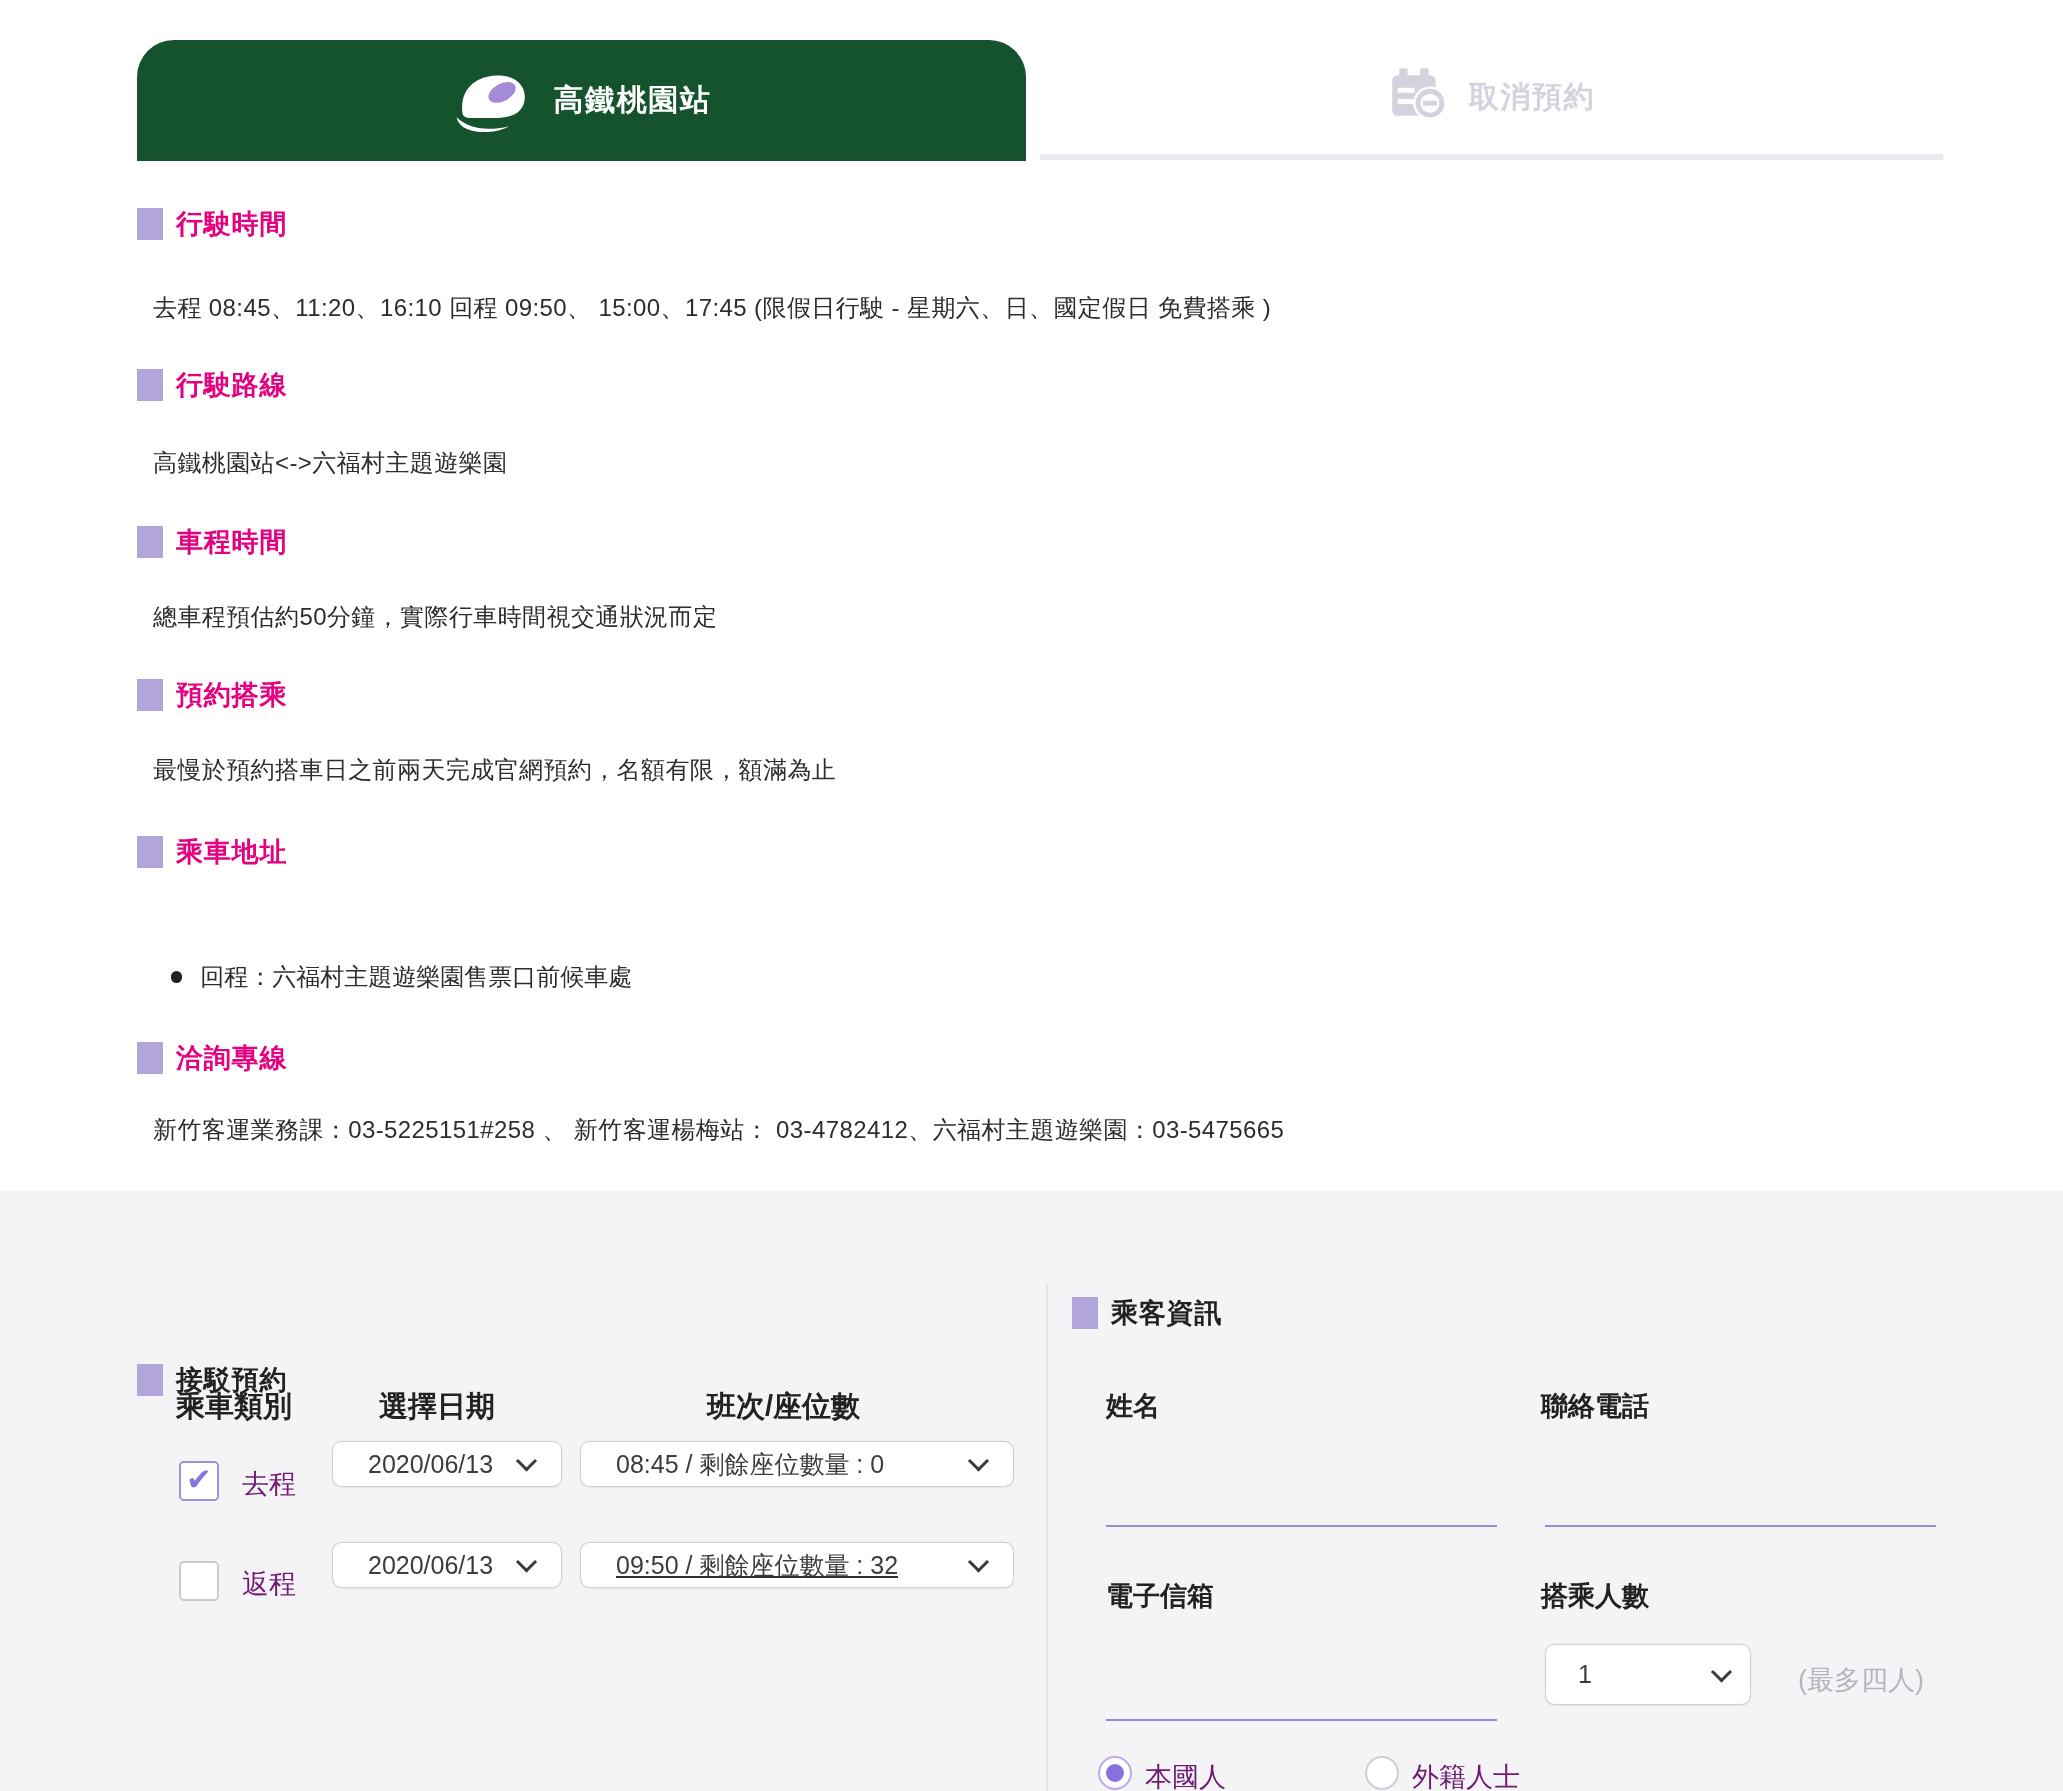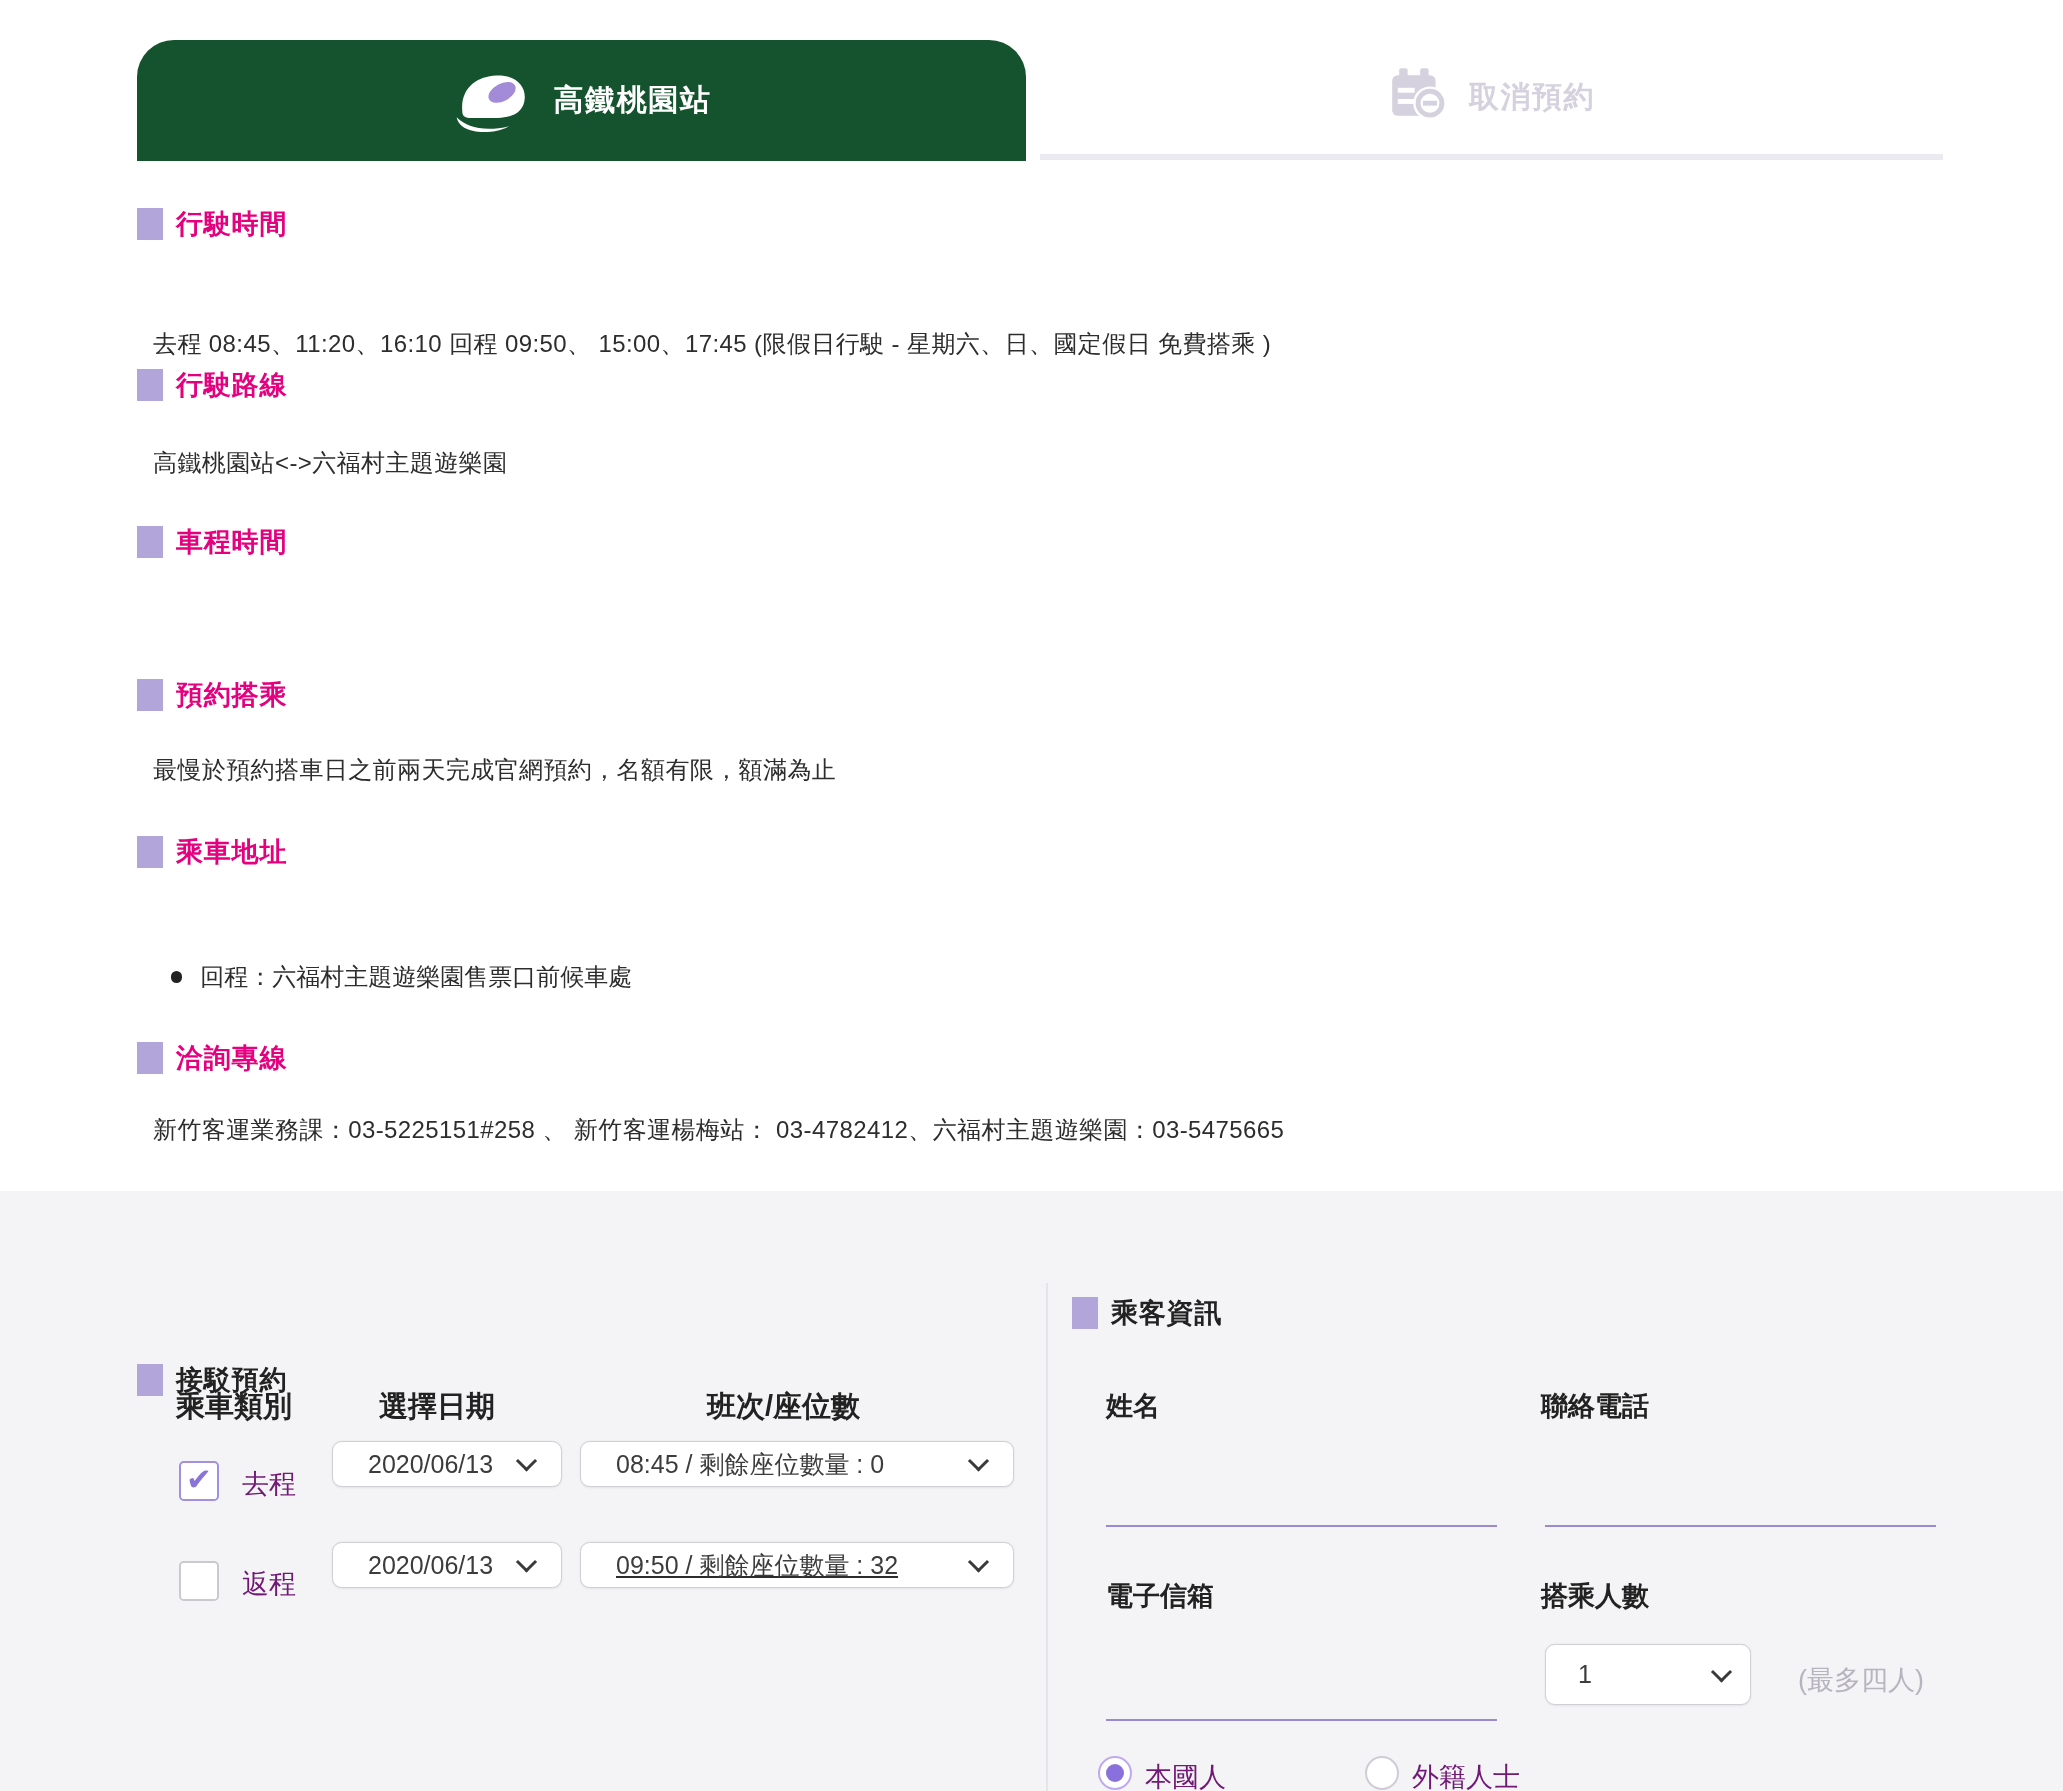--- a/index.html
+++ b/index.html
@@ -80,32 +80,33 @@
         <rect x="50" y="52.5" width="20" height="7" fill="#d5d1de"></rect>
       </svg>
     </span>
     <span class="lbl">取消預約</span>
   </div>
 
   <div class="sec" style="top:206px;">
     <span class="sq"></span>
     <span class="t">行駛時間</span>
   </div>
-  <div class="para" style="top:292px;margin-top:36px;">去程 08:45、11:20、16:10 回程 09:50、 15:00、17:45 (限假日行駛 - 星期六、日、國定假日 免費搭乘 )</div>
+  <div class="para" style="top:292px;">去程 08:45、11:20、16:10 回程 09:50、 15:00、17:45 (限假日行駛 - 星期六、日、國定假日 免費搭乘 )</div>
 
   <div class="sec" style="top:367px;">
     <span class="sq"></span>
     <span class="t">行駛路線</span>
   </div>
   <div class="para" style="top:447px;">高鐵桃園站&lt;-&gt;六福村主題遊樂園</div>
 
   <div class="sec" style="top:524px;">
     <span class="sq"></span>
     <span class="t">車程時間</span>
   </div>
+  <div class="para" style="top:601px;">總車程預估約50分鐘，實際行車時間視交通狀況而定</div>
 
   <div class="sec" style="top:677px;">
     <span class="sq"></span>
     <span class="t">預約搭乘</span>
   </div>
   <div class="para" style="top:754px;">最慢於預約搭車日之前兩天完成官網預約，名額有限，額滿為止</div>
 
   <div class="sec" style="top:834px;">
     <span class="sq"></span>
     <span class="t">乘車地址</span>

